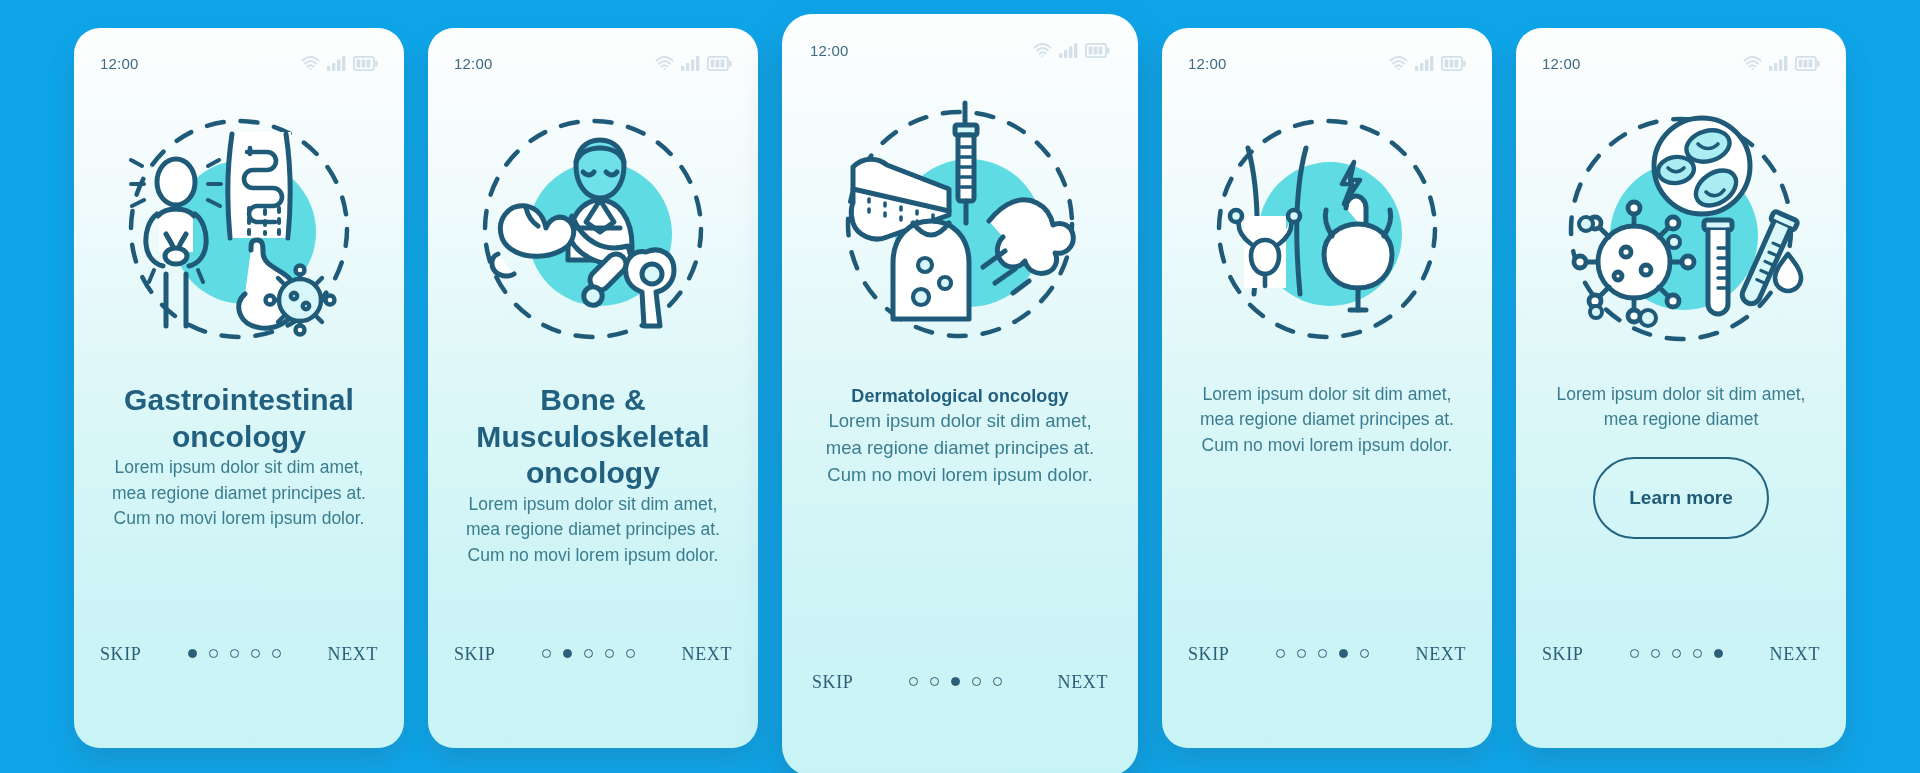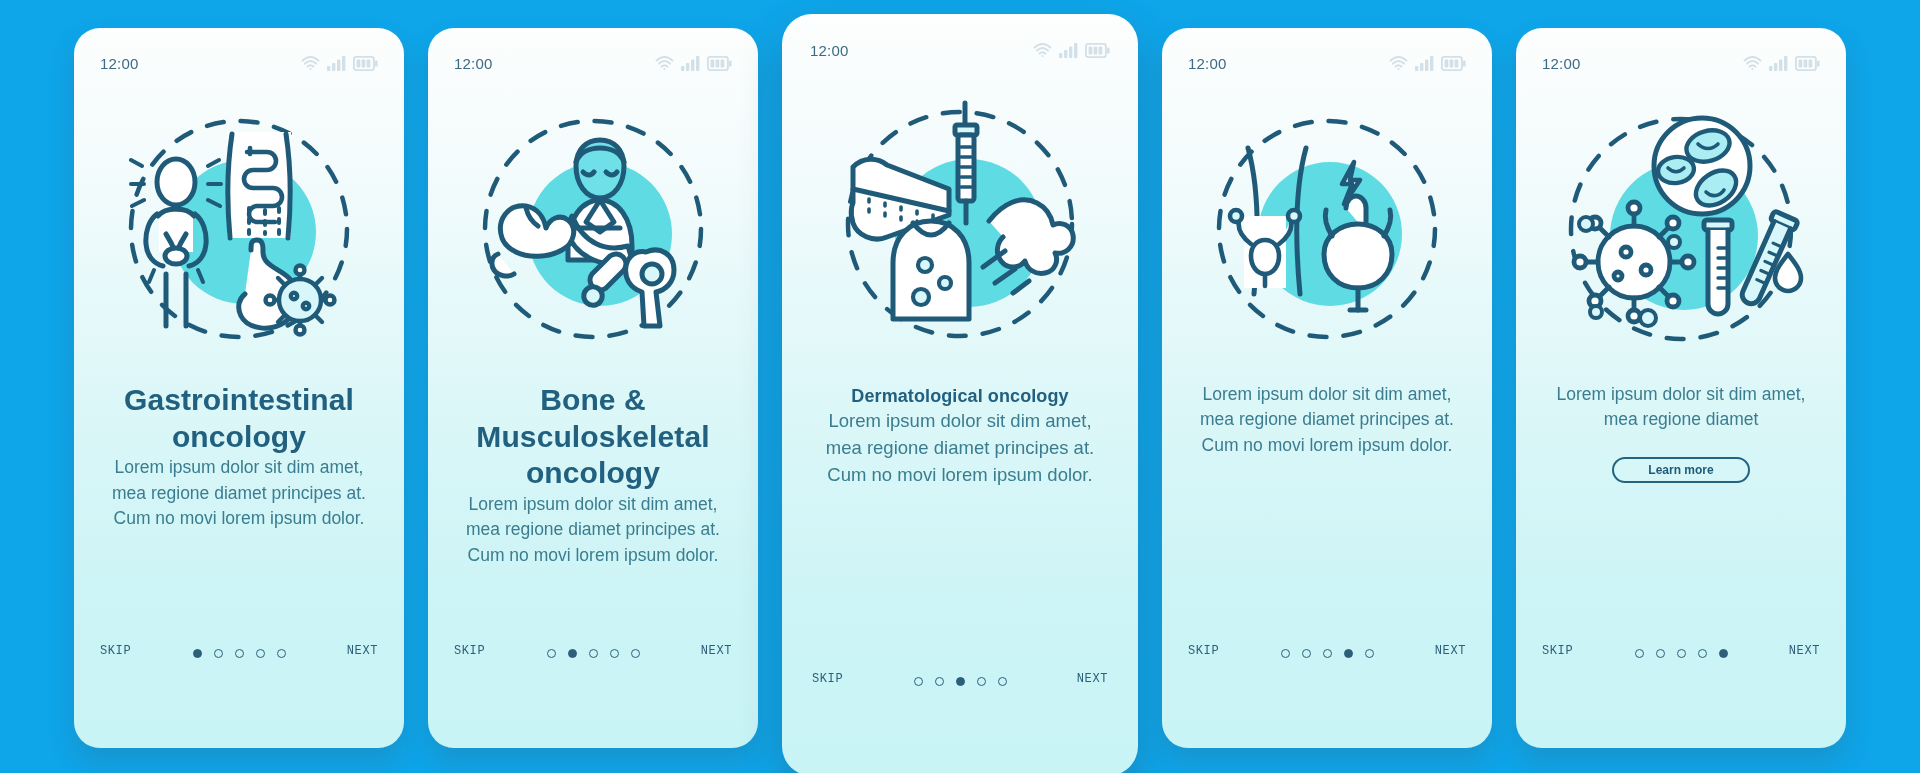--- a/index.html
+++ b/index.html
@@ -89,46 +89,46 @@
     color: #3a7d90;
   }
   .phone.featured .desc { font-size: 18.5px; }
 
   
   .learn-wrap { margin-top: 24px; display: flex; justify-content: center; }
   .learn-more {
     border: 2.5px solid #236481;
     border-radius: 999px;
     color: #1f5b79;
-    font-size: 12px;
+    font-size: 19px;
     font-weight: bold;
-    padding: 4px 34px;
+    padding: 28px 34px;
     background: transparent;
     cursor: pointer;
     font-family: "Liberation Sans", sans-serif;
   }
 
   
   .footer {
     flex: 0 0 auto;
     height: 122px;
     display: flex;
     align-items: flex-start;
     justify-content: space-between;
     padding: 18px 26px 0 26px;
   }
   .phone.featured .footer { padding: 18px 30px 0 30px; }
   .navbtn {
-    font-size: 12px;
+    font-size: 18px;
     color: #2c5f7a;
     letter-spacing: .6px;
     background: none;
     border: none;
     cursor: pointer;
-    font-family: Liberation Mono, monospace;
+    font-family: Liberation Serif, serif;
     padding: 0;
   }
   .dots { display: flex; align-items: center; gap: 12px; padding-top: 5px; }
   .dot {
     width: 9px; height: 9px;
     border-radius: 50%;
     border: 1.6px solid #2c5f7a;
     background: transparent;
   }
   .dot.active { background: #2c5f7a; }

